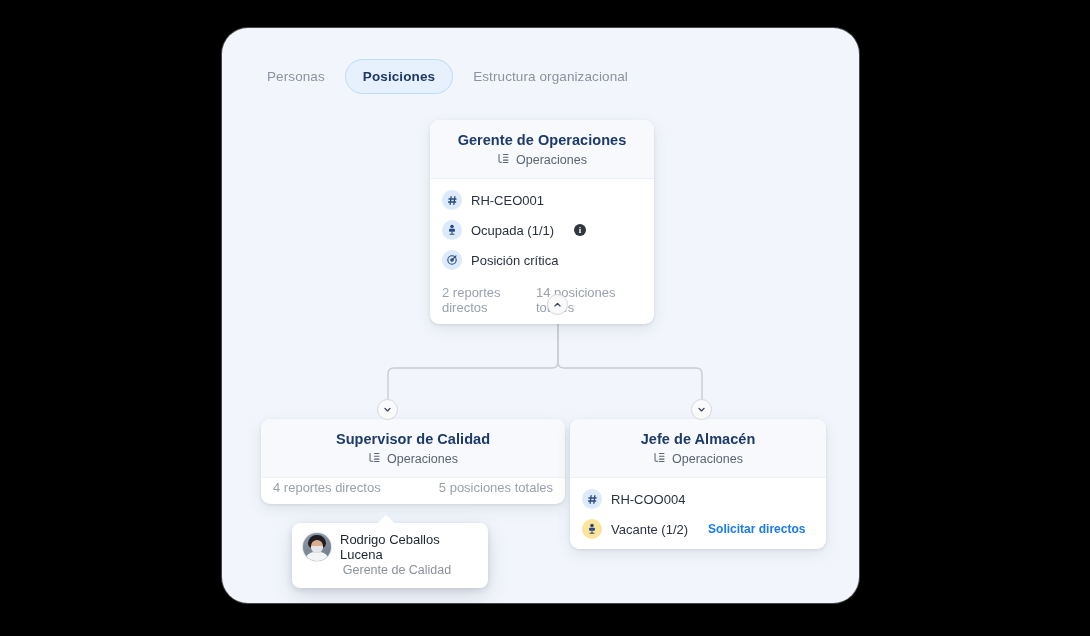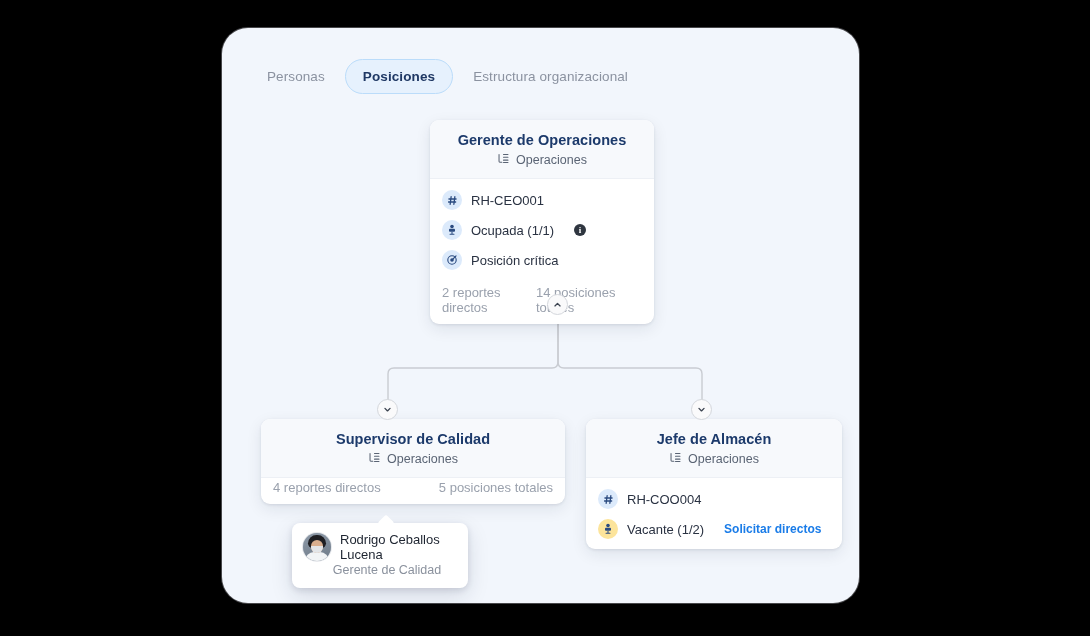--- a/index.html
+++ b/index.html
@@ -153,21 +153,21 @@
     cursor: pointer;
     z-index: 5;
   }
   .chev { width: 9px; height: 9px; display: block; }
 
   
   #tooltip {
     position: absolute;
     left: 292px;
     top: 523px;
-    width: 176px;
+    width: 196px;
     background: #FFFFFF;
     border-radius: 8px;
     box-shadow: 0 2px 6px rgba(20,30,60,0.13),
                 0 8px 22px rgba(20,30,60,0.13);
     padding: 9px 11px 11px;
     z-index: 20;
   }
   #tooltip::before {
     content: "";
     position: absolute;
@@ -314,21 +314,21 @@
       <span>5 posiciones totales</span>
     </div>
   </div>
 
   <div class="toggle" style="left:155px; top:371px;">
     <svg class="chev" viewBox="0 0 16 16" fill="none" stroke="#3C4450" stroke-width="2.4" stroke-linecap="round" stroke-linejoin="round">
       <path d="M3.5 6 8 10.5 12.5 6"></path>
     </svg>
   </div>
 
-  <div class="node" style="left:364px; top:391px; width:256px;">
+  <div class="node" style="left:348px; top:391px; width:256px;">
     <div class="node-head">
       <div class="node-title">Jefe de Almacén</div>
       <div class="node-dept">
         <span>
           <svg width="13" height="13" viewBox="0 0 16 16" fill="none" stroke="#5A6474" stroke-width="1.3" stroke-linecap="round">
             <path d="M2.5 3v8.5a1 1 0 0 0 1 1H6"></path>
             <path d="M8 3h5.5M8 6.5h5.5M8 10h5.5M8 13h5.5"></path>
           </svg>
         </span>
         <span>Operaciones</span>

